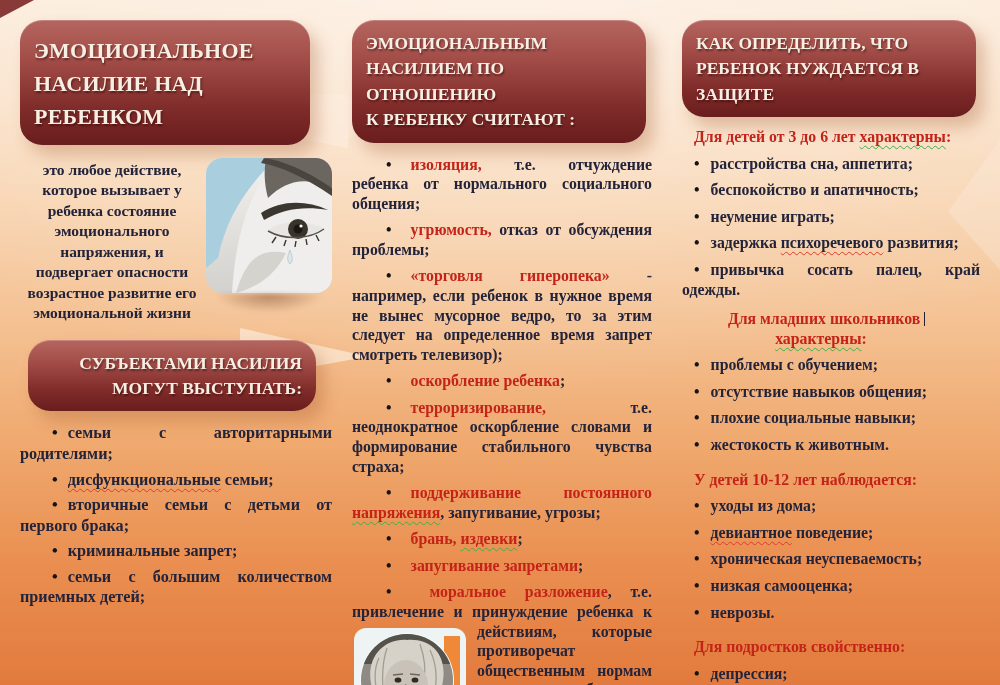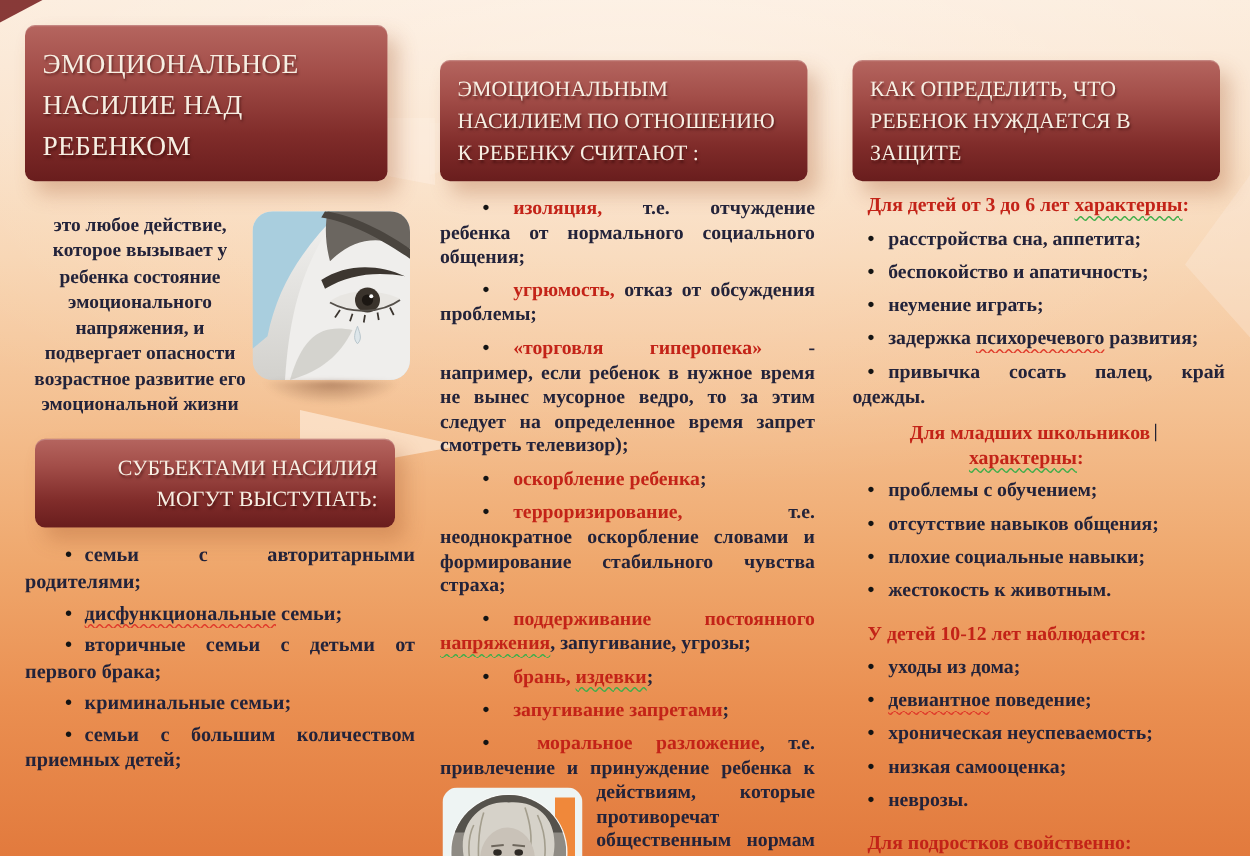--- a/index.html
+++ b/index.html
@@ -17,30 +17,30 @@
   .w3{left:344px;top:98px;width:130px;height:42px;background:rgba(253,238,224,.6);clip-path:polygon(0 0,100% 0,0 100%);opacity:.6;}
   .w4{left:948px;top:140px;width:52px;height:130px;background:rgba(253,238,224,.55);clip-path:polygon(100% 0,100% 100%,0 55%);opacity:.6;}
 
   .col{position:absolute;top:20px;}
   .col1{left:20px;width:312px;}
   .col2{left:352px;width:300px;}
   .col3{left:682px;width:298px;}
 
   .hbox{
     background:linear-gradient(180deg,#b5655f 0%,#a34e49 30%,#802c2a 70%,#691d1d 100%);
-    border-radius:8px;color:#f7efe3;font-weight:normal;
+    border-radius:22px;color:#f7efe3;font-weight:bold;
     text-shadow:1px 2px 2px rgba(40,0,0,.5);
     box-shadow:8px 10px 16px rgba(160,80,35,.30), inset 0 1px 0 rgba(255,255,255,.22);
   }
   .hbox-lg{width:262px;padding:14px 14px 12px;font-size:22px;line-height:1.5;letter-spacing:.2px;}
   .hbox-md{padding:11px 14px 10px;font-size:17.5px;line-height:1.45;}
-  .col2 .hbox-md,.col3 .hbox-md{width:266px;margin-top:28px;}
+  .col2 .hbox-md,.col3 .hbox-md{width:266px;}
   .subjbox{margin:16px 0 0 8px;width:260px;text-align:right;}
 
-  .def-row{display:flex;margin-top:24px;}
+  .def-row{display:flex;margin-top:13px;justify-content:space-between;}
   .def{width:184px;font-size:15.5px;line-height:1.32;font-weight:bold;color:#23233a;text-align:center;padding-top:2px;}
   .eye-wrap{width:126px;margin-left:-2px;}
   .refl{height:26px;margin-top:1px;background:radial-gradient(ellipse 60% 100% at 50% 0%,rgba(80,30,8,.40),rgba(80,30,8,0) 72%);filter:blur(2px);}
 
   .list{margin-top:12px;}
   .li{margin:0 0 5px;color:#23233a;font-weight:bold;text-align:justify;text-indent:32px;font-size:16.2px;line-height:1.27;}
   .dot{color:#141414;}
   .col1 .dot{margin-right:10px;}
   .col2 .li{font-size:15.8px;line-height:1.24;margin-bottom:7px;text-indent:34px;}
   .col2 .dot{margin-right:19px;}
@@ -109,21 +109,21 @@
           </g>
         </svg>
         <div class="refl"></div>
       </div>
     </div>
     <div class="hbox hbox-md subjbox">СУБЪЕКТАМИ НАСИЛИЯ<br>МОГУТ ВЫСТУПАТЬ:</div>
     <div class="list">
         <p class="li "><span class="dot">•</span><span>семьи с авторитарными родителями;</span></p>
         <p class="li "><span class="dot">•</span><span class="u-red">дисфункциональные</span><span> семьи;</span></p>
         <p class="li "><span class="dot">•</span><span>вторичные семьи с детьми от первого брака;</span></p>
-        <p class="li "><span class="dot">•</span><span>криминальные семьи;</span></p>
+        <p class="li "><span class="dot">•</span><span>криминальные запрет;</span></p>
         <p class="li "><span class="dot">•</span><span>семьи с большим количеством приемных детей;</span></p>
       </div>
   </section>
 
   <section class="col col2">
     <div class="hbox hbox-md">ЭМОЦИОНАЛЬНЫМ<br>НАСИЛИЕМ ПО ОТНОШЕНИЮ<br>К РЕБЕНКУ СЧИТАЮТ :</div>
     <div class="list">
         <p class="li "><span class="dot">•</span><span class="red">изоляция,</span><span> т.е. отчуждение ребенка от нормального социального общения;</span></p>
         <p class="li "><span class="dot">•</span><span class="red">угрюмость,</span><span> отказ от обсуждения проблемы;</span></p>
         <p class="li "><span class="dot">•</span><span class="red">«торговля гиперопека»</span><span> - например, если ребенок в нужное время не вынес мусорное ведро, то за этим следует на определенное время запрет смотреть телевизор);</span></p>

